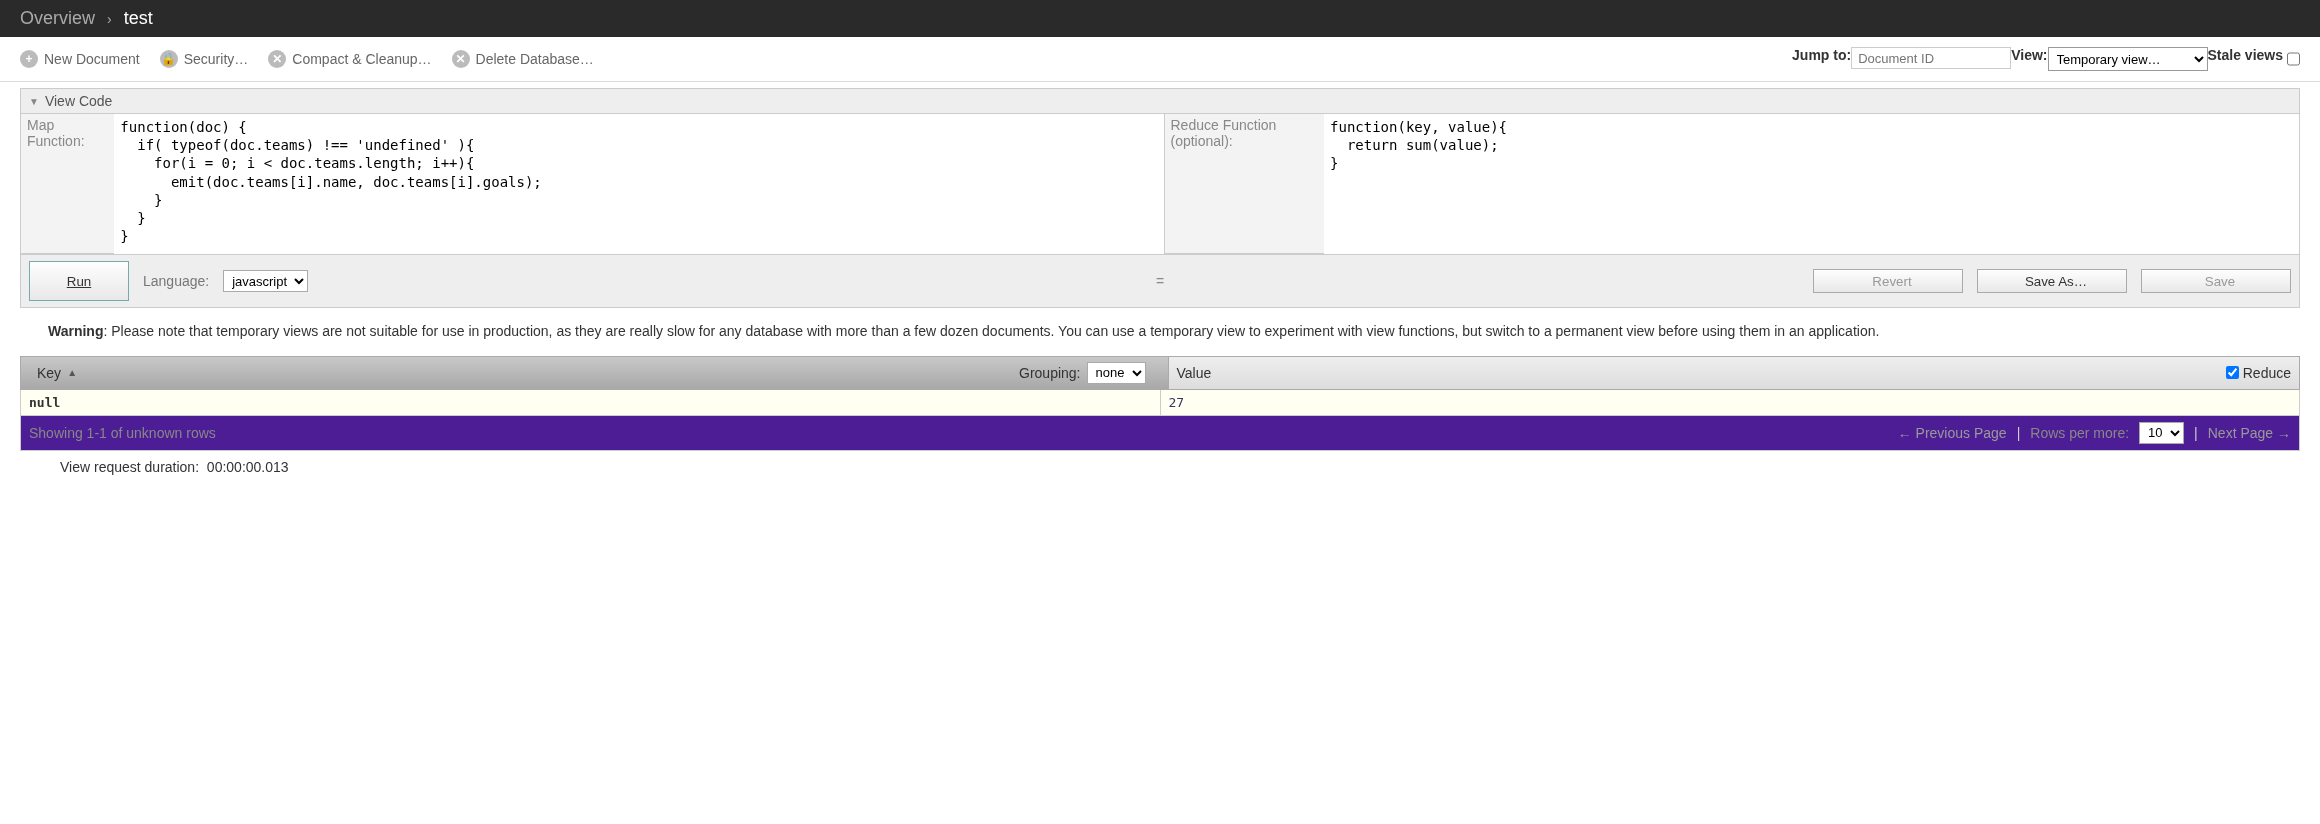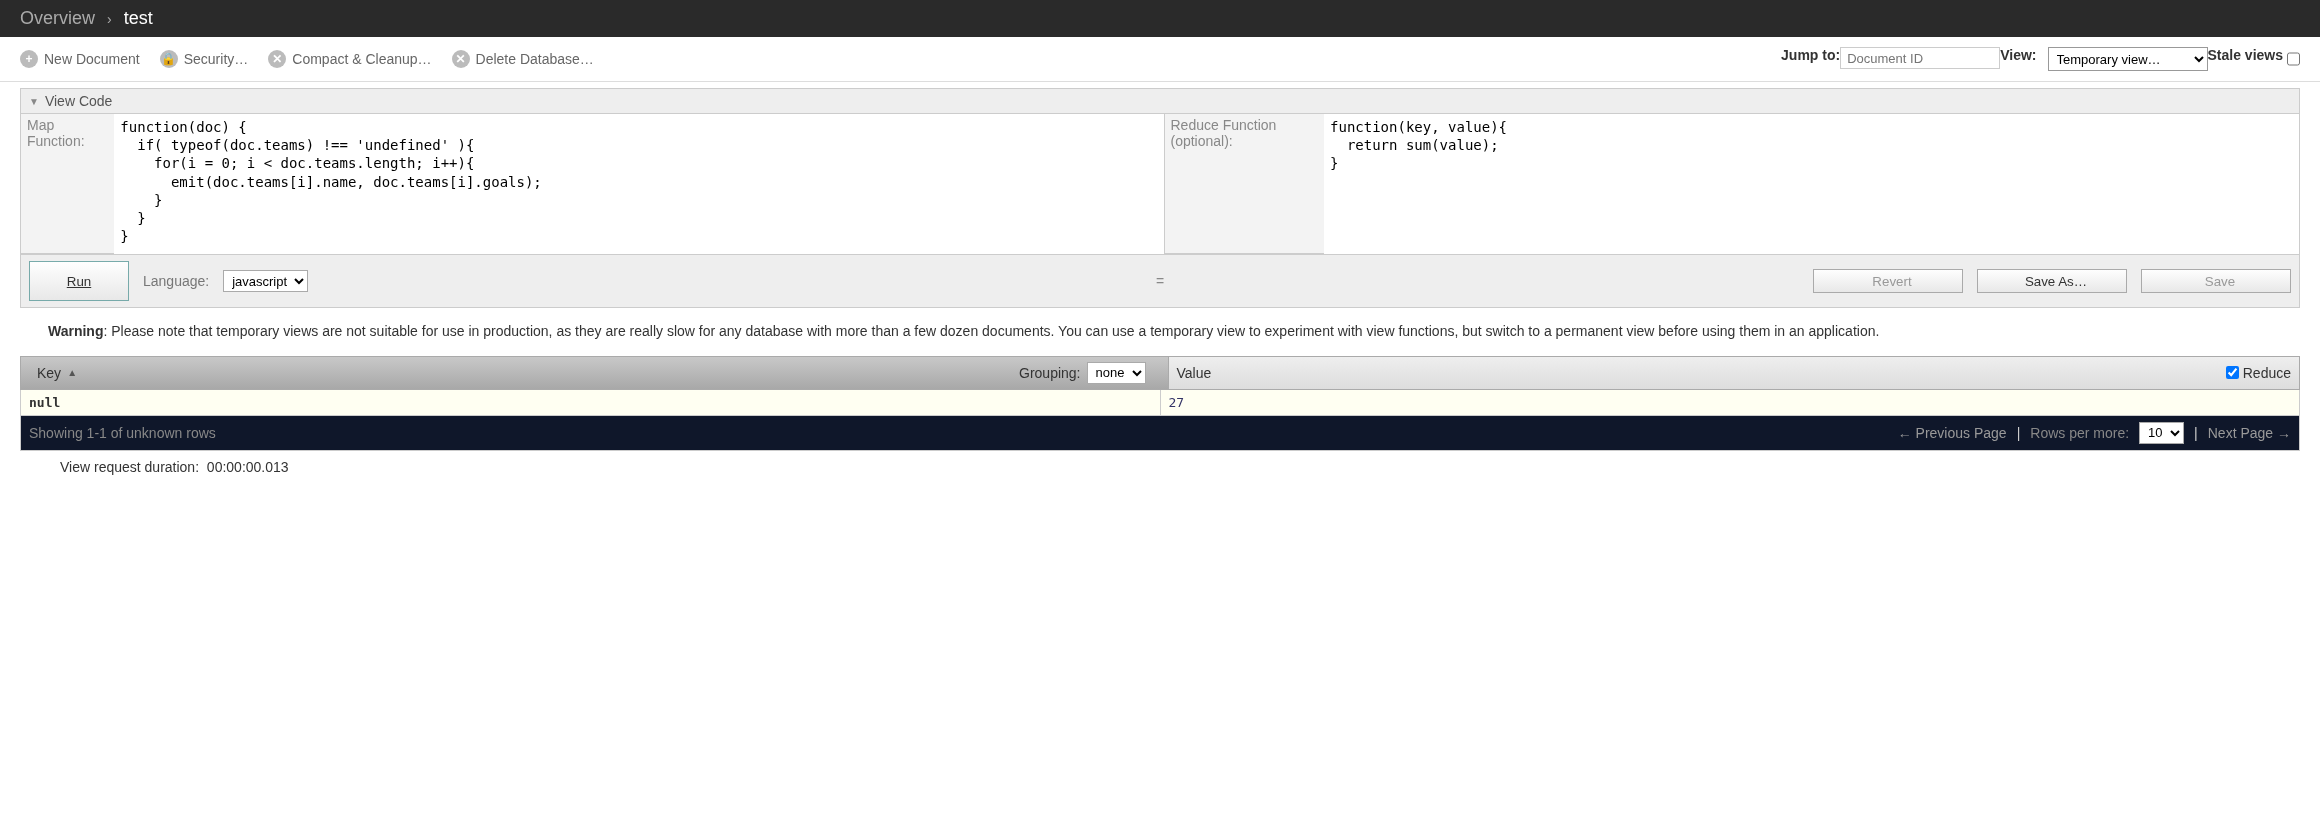--- a/index.html
+++ b/index.html
@@ -11,21 +11,21 @@
 .header-bar .db-name { color: #fff; font-size: 18px; font-weight: 500; }
 
 .toolbar { padding: 10px 20px; display: flex; align-items: center; gap: 20px; border-bottom: 1px solid #ddd; }
 .toolbar-left { display: flex; gap: 20px; }
 .tb-btn { display: inline-flex; align-items: center; gap: 6px; color: #666; cursor: pointer; }
 .tb-btn .circle-icon { width: 18px; height: 18px; border-radius: 50%; background: #bbb; display: inline-flex; align-items: center; justify-content: center; color: #fff; font-size: 12px; font-weight: bold; }
 .toolbar-spacer { flex: 1; }
 .toolbar-right { display: flex; }
 .lbl { font-weight: bold; color: #333; }
 .jump-input { width: 160px; height: 22px; border: 1px solid #ccc; padding: 2px 6px; font-size: 13px; color: #999; }
-.view-select { width: 160px; height: 24px; border: 1px solid #999; background: #fff; font-size: 13px; padding: 2px 4px; margin-left: 11px; }
+.view-select { width: 160px; height: 24px; border: 1px solid #999; background: #fff; font-size: 13px; padding: 2px 4px; }
 .stale-cb { margin-left: 4px; }
 
 .container { padding: 0 20px; }
 
 .viewcode-header { background: #eee; border: 1px solid #ccc; padding: 4px 8px; display: flex; align-items: center; gap: 6px; color: #555; margin-top: 6px; }
 .viewcode-header .tri { font-size: 10px; color: #888; }
 
 .func-row { display: flex; border-left: 1px solid #ccc; border-right: 1px solid #ccc; }
 .func-col { flex: 1; display: flex; }
 .func-col + .func-col { border-left: 1px solid #ccc; margin-left: 8px; }
@@ -49,21 +49,21 @@
 .key-hdr .sort-tri { font-size: 10px; color: #555; }
 .grouping-wrap { margin-left: auto; display: flex; align-items: center; gap: 6px; padding-right: 6px; }
 .value-hdr { flex: 1; background: linear-gradient(#eee, #ddd); padding: 6px 8px; display: flex; align-items: center; border-left: 1px solid #aaa; gap: 41px; }
 .reduce-wrap { margin-left: auto; display: flex; align-items: center; gap: 4px; }
 
 .result-row { display: flex; border: 1px solid #ccc; border-top: none; background: #fffff2; }
 .result-cell { flex: 1; padding: 5px 8px; font-family: Menlo, Consolas, monospace; font-size: 13px; }
 .result-cell + .result-cell { border-left: 1px solid #ccc; color: #336; }
 .result-cell.key-cell { font-weight: bold; color: #333; }
 
-.pager-row { display: flex; border: 1px solid #ccc; border-top: none; background: #0f172a; padding: 6px 8px; align-items: center; color: #888; gap: 10px; }
+.pager-row { display: flex; border: 1px solid #ccc; border-top: none; background: #4c1d95; padding: 6px 8px; align-items: center; color: #888; gap: 10px; }
 .pager-spacer { flex: 1; }
 .pager-link { color: #999; }
 .pager-sep { color: #ccc; }
 
 .duration { padding: 8px 40px; color: #333; }
 </style>
 </head>
 <body>
 
 <div class="header-bar">

